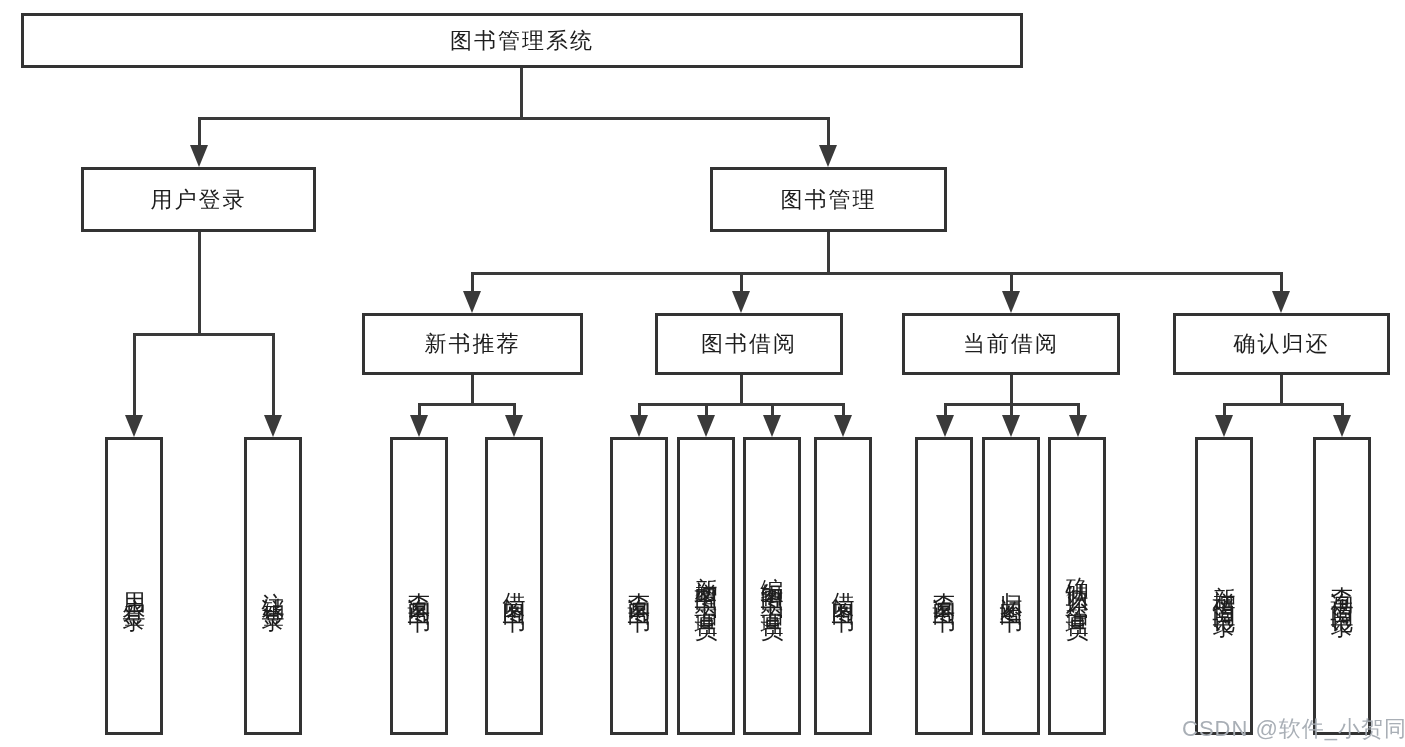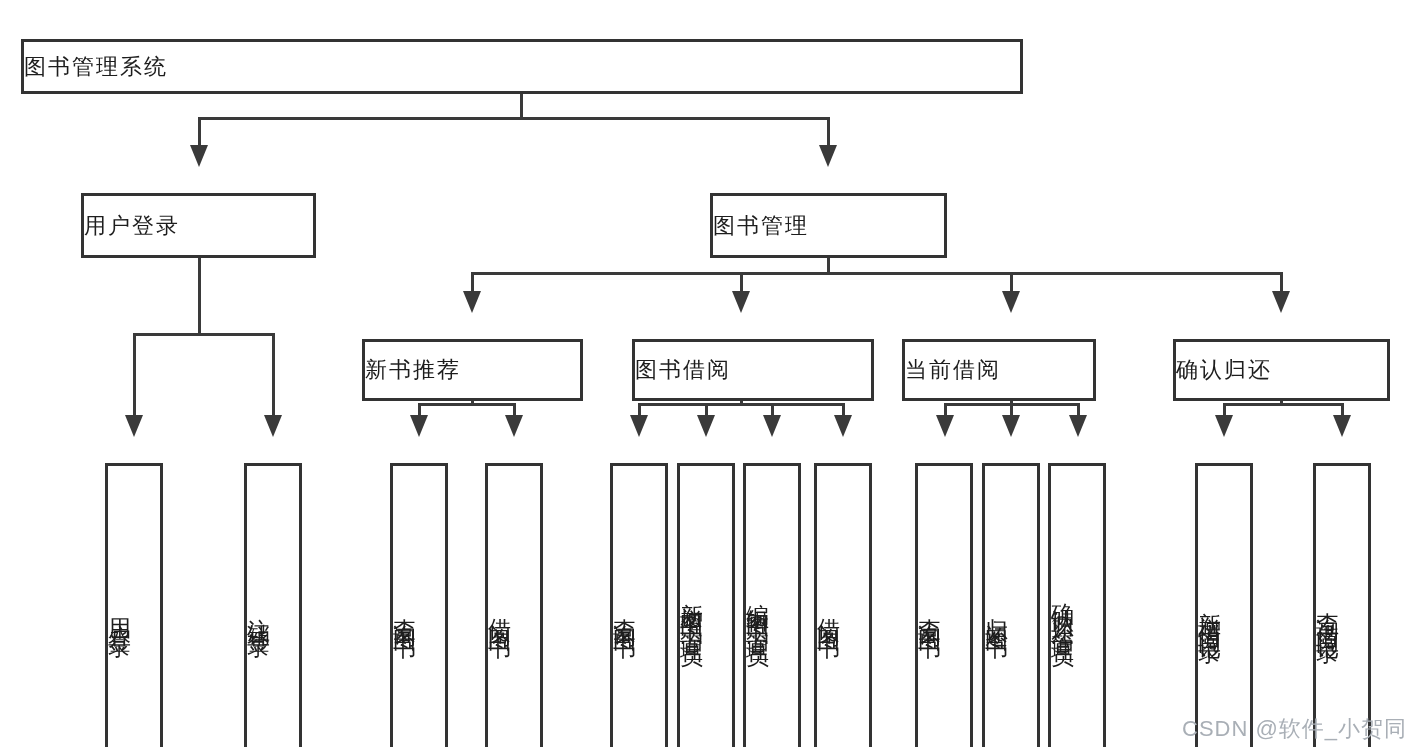--- a/index.html
+++ b/index.html
@@ -19,22 +19,22 @@
     font-family: "Liberation Sans", "DejaVu Sans", sans-serif;
     color: var(--text);
     overflow: hidden;
   }
   .box {
     position: absolute;
     border: 3px solid var(--border);
     background: var(--bg);
     display: flex;
     align-items: center;
+    justify-content: center;
     z-index: 2;
-    margin-top: 26px;
   }
   .h-label { font-size: 22px; letter-spacing: 2px; white-space: nowrap; }
   .root-label { font-size: 22px; letter-spacing: 2px; }
   .v-box span {
     writing-mode: vertical-rl;
     text-orientation: mixed;
     font-size: 23px;
     letter-spacing: 6px;
     line-height: 1;
     white-space: nowrap;
@@ -135,24 +135,24 @@
   <div class="box" style="left:81px;top:167px;width:235px;height:65px">
     <span class="h-label">用户登录</span>
   </div>
   <div class="box" style="left:362px;top:313px;width:221px;height:62px">
     <span class="h-label">新书推荐</span>
   </div>
 
   <div class="box" style="left:710px;top:167px;width:237px;height:65px">
     <span class="h-label">图书管理</span>
   </div>
-  <div class="box" style="left:632px;top:313px;width:242px;height:62px">
+  <div class="box" style="left:655px;top:313px;width:188px;height:62px">
     <span class="h-label">图书借阅</span>
   </div>
-  <div class="box" style="left:902px;top:313px;width:194px;height:62px">
+  <div class="box" style="left:902px;top:313px;width:218px;height:62px">
     <span class="h-label">当前借阅</span>
   </div>
   <div class="box" style="left:1173px;top:313px;width:217px;height:62px">
     <span class="h-label">确认归还</span>
   </div>
 
   <div class="box v-box" style="left:105px;top:437px;width:58px;height:298px">
     <span>用户登录</span>
   </div>
   <div class="box v-box" style="left:244px;top:437px;width:58px;height:298px">

